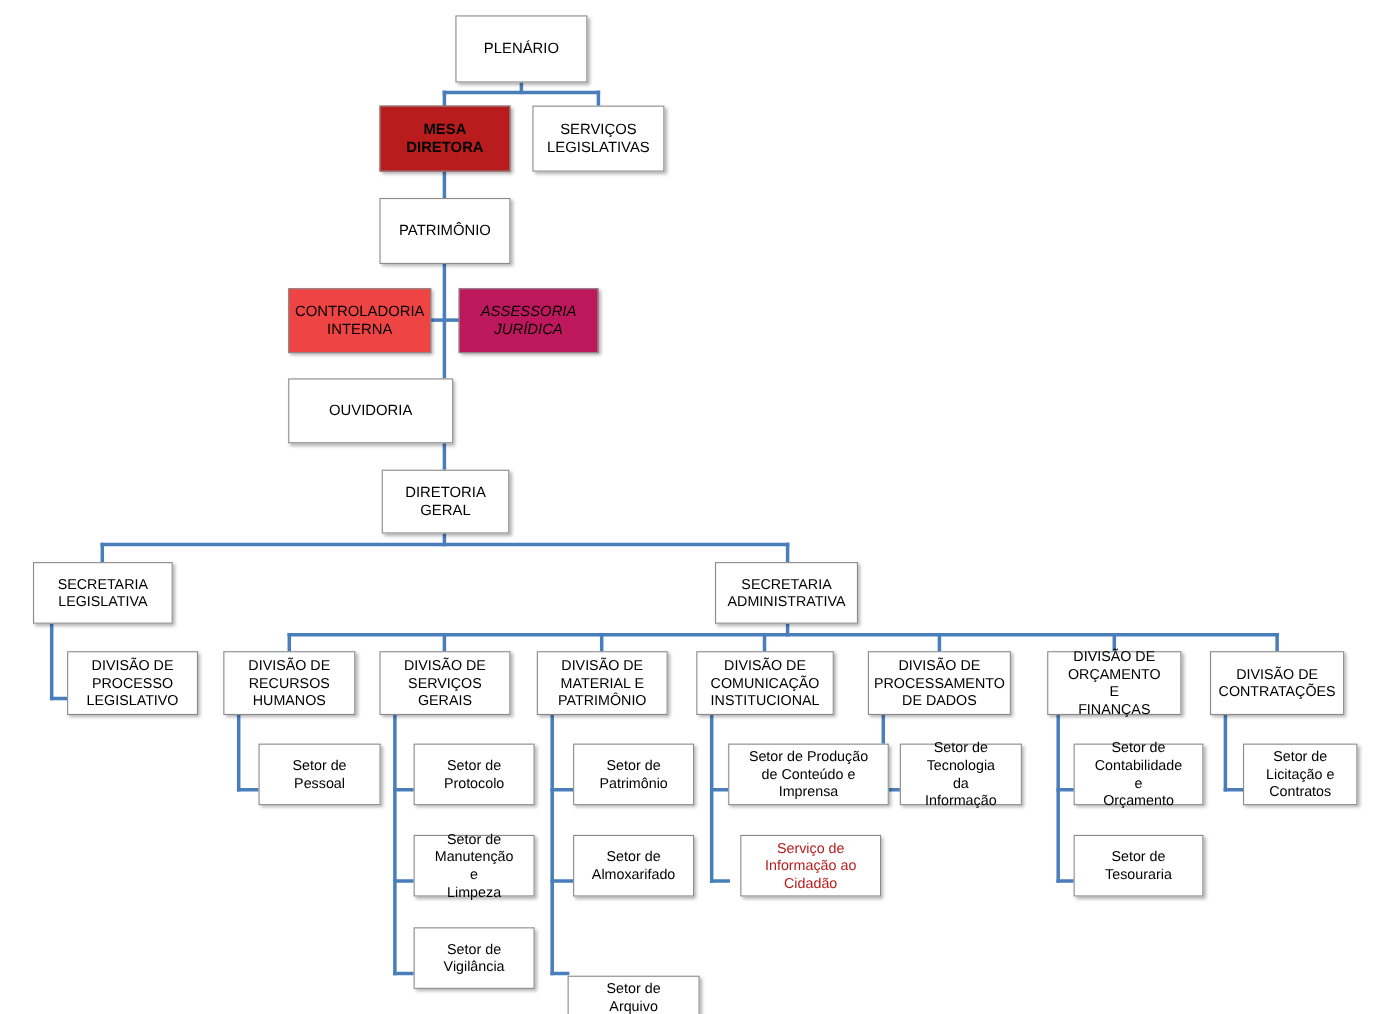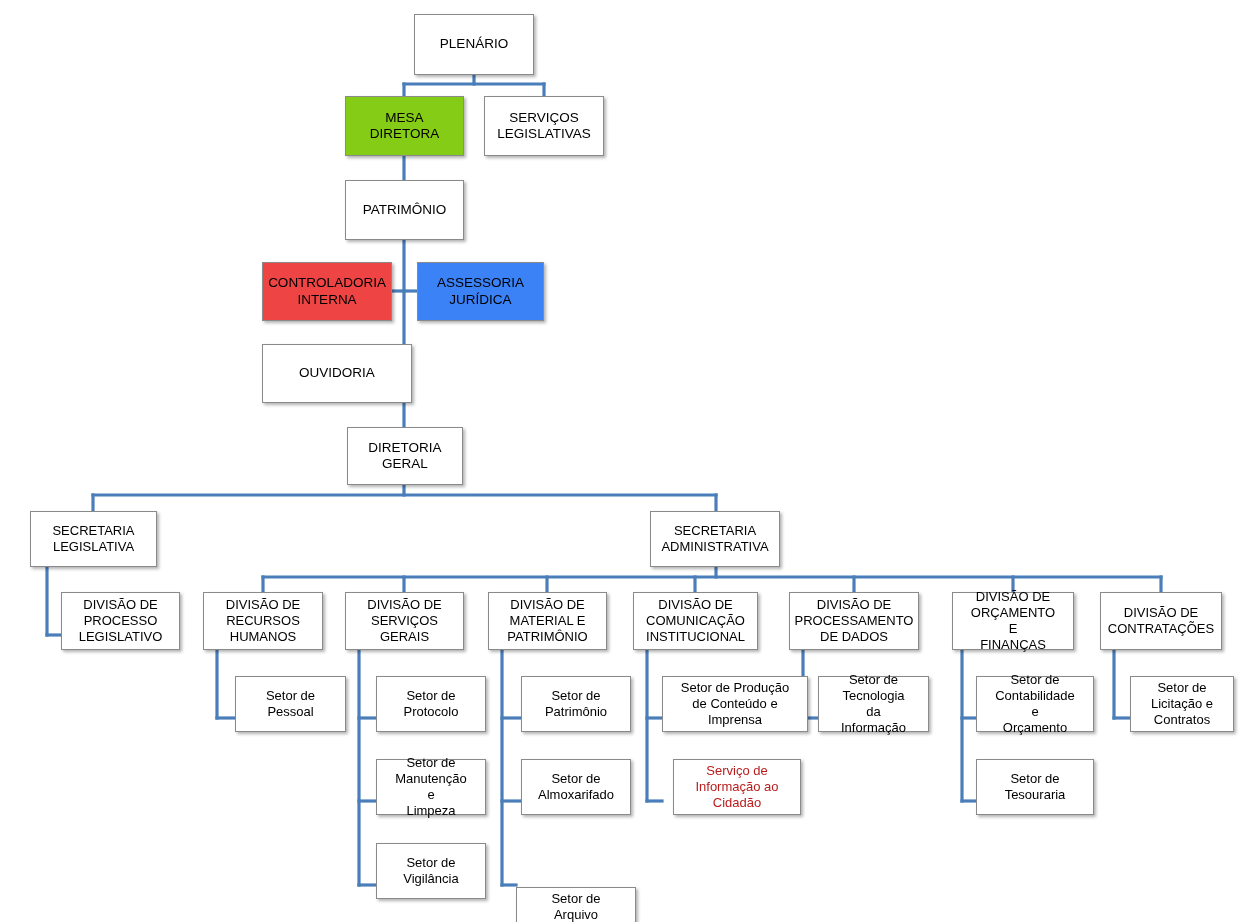--- a/index.html
+++ b/index.html
@@ -89,28 +89,28 @@
       <polyline points="803,650 803,718" fill="none" stroke="#4A7EBB" stroke-width="3.2" stroke-linecap="square" stroke-linejoin="miter"></polyline>
       <polyline points="803,718 818,718" fill="none" stroke="#4A7EBB" stroke-width="3.2" stroke-linecap="square" stroke-linejoin="miter"></polyline>
       <polyline points="962,650 962,801" fill="none" stroke="#4A7EBB" stroke-width="3.2" stroke-linecap="square" stroke-linejoin="miter"></polyline>
       <polyline points="962,718 976,718" fill="none" stroke="#4A7EBB" stroke-width="3.2" stroke-linecap="square" stroke-linejoin="miter"></polyline>
       <polyline points="962,801 976,801" fill="none" stroke="#4A7EBB" stroke-width="3.2" stroke-linecap="square" stroke-linejoin="miter"></polyline>
       <polyline points="1114,650 1114,718" fill="none" stroke="#4A7EBB" stroke-width="3.2" stroke-linecap="square" stroke-linejoin="miter"></polyline>
       <polyline points="1114,718 1130,718" fill="none" stroke="#4A7EBB" stroke-width="3.2" stroke-linecap="square" stroke-linejoin="miter"></polyline>
     </svg>
   <div id="node-layer">
       <div class="node level-upper" style="left: 414px; top: 14px; width: 120px; height: 61px; border-color: rgb(138, 138, 138); background: rgb(255, 255, 255); color: rgb(0, 0, 0);">PLENÁRIO</div>
-      <div class="node level-upper" style="left: 345px; top: 96px; width: 119px; height: 60px; border-color: rgb(138, 138, 138); background: #84cc16; color: rgb(0, 0, 0);">MESA
+      <div class="node level-upper" style="left: 345px; top: 96px; width: 119px; height: 60px; border-color: rgb(138, 138, 138); background: #b91c1c; color: rgb(0, 0, 0); font-weight: bold;">MESA
 DIRETORA</div>
       <div class="node level-upper" style="left: 484px; top: 96px; width: 120px; height: 60px; border-color: rgb(138, 138, 138); background: rgb(255, 255, 255); color: rgb(0, 0, 0);">SERVIÇOS
 LEGISLATIVAS</div>
       <div class="node level-upper" style="left: 345px; top: 180px; width: 119px; height: 60px; border-color: rgb(138, 138, 138); background: rgb(255, 255, 255); color: rgb(0, 0, 0);">PATRIMÔNIO</div>
       <div class="node level-upper" style="left: 262px; top: 262px; width: 130px; height: 59px; border-color: rgb(138, 138, 138); background: #ef4444; color: rgb(0, 0, 0);">CONTROLADORIA
 INTERNA</div>
-      <div class="node level-upper" style="left: 417px; top: 262px; width: 127px; height: 59px; border-color: rgb(138, 138, 138); background: #3b82f6; color: rgb(0, 0, 0);">ASSESSORIA
+      <div class="node level-upper" style="left: 417px; top: 262px; width: 127px; height: 59px; border-color: rgb(138, 138, 138); background: #be185d; color: rgb(0, 0, 0); font-style: italic;">ASSESSORIA
 JURÍDICA</div>
       <div class="node level-upper" style="left: 262px; top: 344px; width: 150px; height: 59px; border-color: rgb(138, 138, 138); background: rgb(255, 255, 255); color: rgb(0, 0, 0);">OUVIDORIA</div>
       <div class="node level-upper" style="left: 347px; top: 427px; width: 116px; height: 58px; border-color: rgb(138, 138, 138); background: rgb(255, 255, 255); color: rgb(0, 0, 0);">DIRETORIA
 GERAL</div>
       <div class="node level-div" style="left: 30px; top: 511px; width: 127px; height: 56px; border-color: rgb(138, 138, 138); background: rgb(255, 255, 255); color: rgb(0, 0, 0);">SECRETARIA
 LEGISLATIVA</div>
       <div class="node level-div" style="left: 650px; top: 511px; width: 130px; height: 56px; border-color: rgb(138, 138, 138); background: rgb(255, 255, 255); color: rgb(0, 0, 0);">SECRETARIA
 ADMINISTRATIVA</div>
       <div class="node level-div" style="left: 61px; top: 592px; width: 119px; height: 58px; border-color: rgb(138, 138, 138); background: rgb(255, 255, 255); color: rgb(0, 0, 0);">DIVISÃO DE
 PROCESSO

